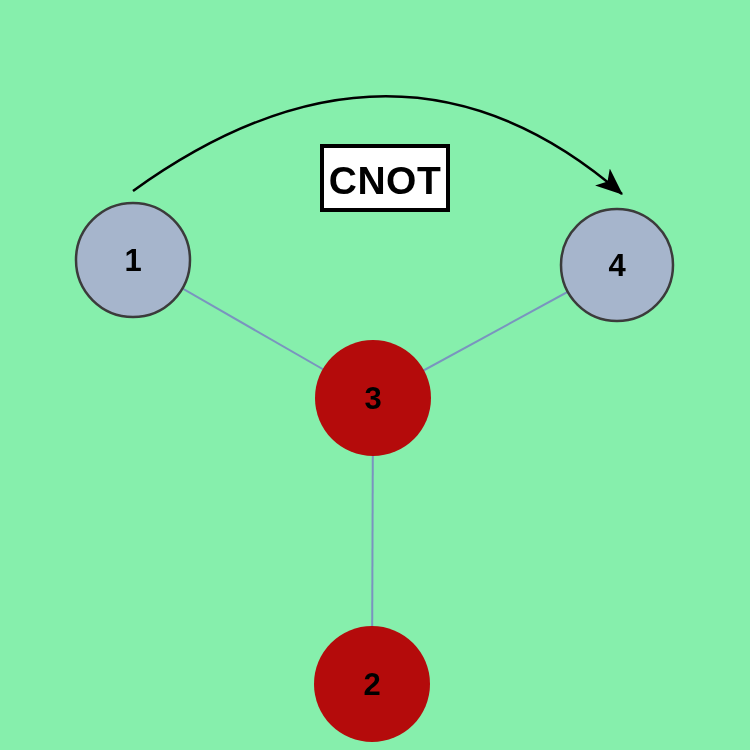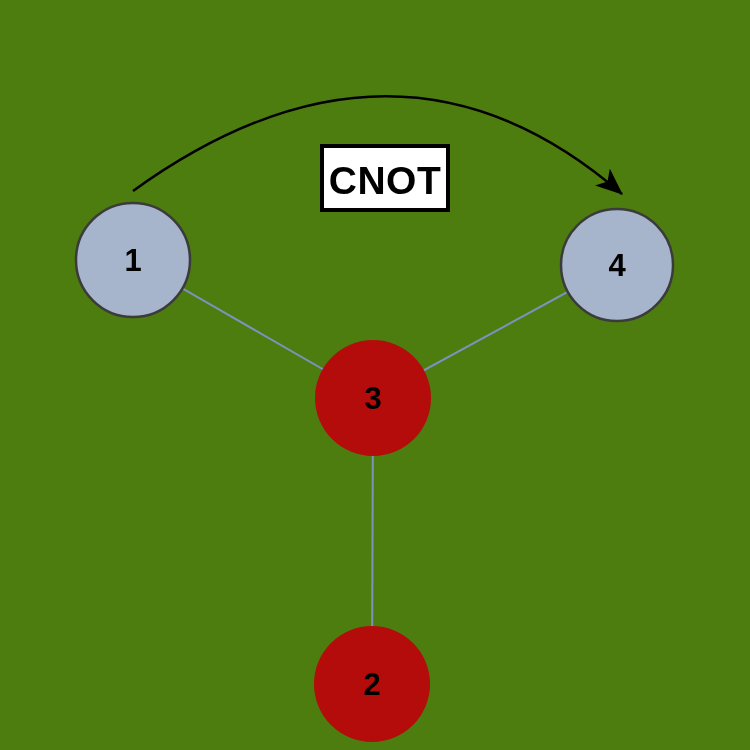--- a/index.html
+++ b/index.html
@@ -8,21 +8,21 @@
     width: 750px;
     height: 750px;
     background: #ffffff;
     overflow: hidden;
     font-family: "Liberation Sans", sans-serif;
   }
   .canvas-wrap {
     position: relative;
     width: 750px;
     height: 750px;
-    background: #4d7c0f;
+    background: #86efac;
   }
   svg { display: block; }
   .edge {
     stroke-width: 2;
     fill: none;
   }
   .node-label {
     font-family: "Liberation Sans", sans-serif;
     font-weight: bold;
     font-size: 31px;

